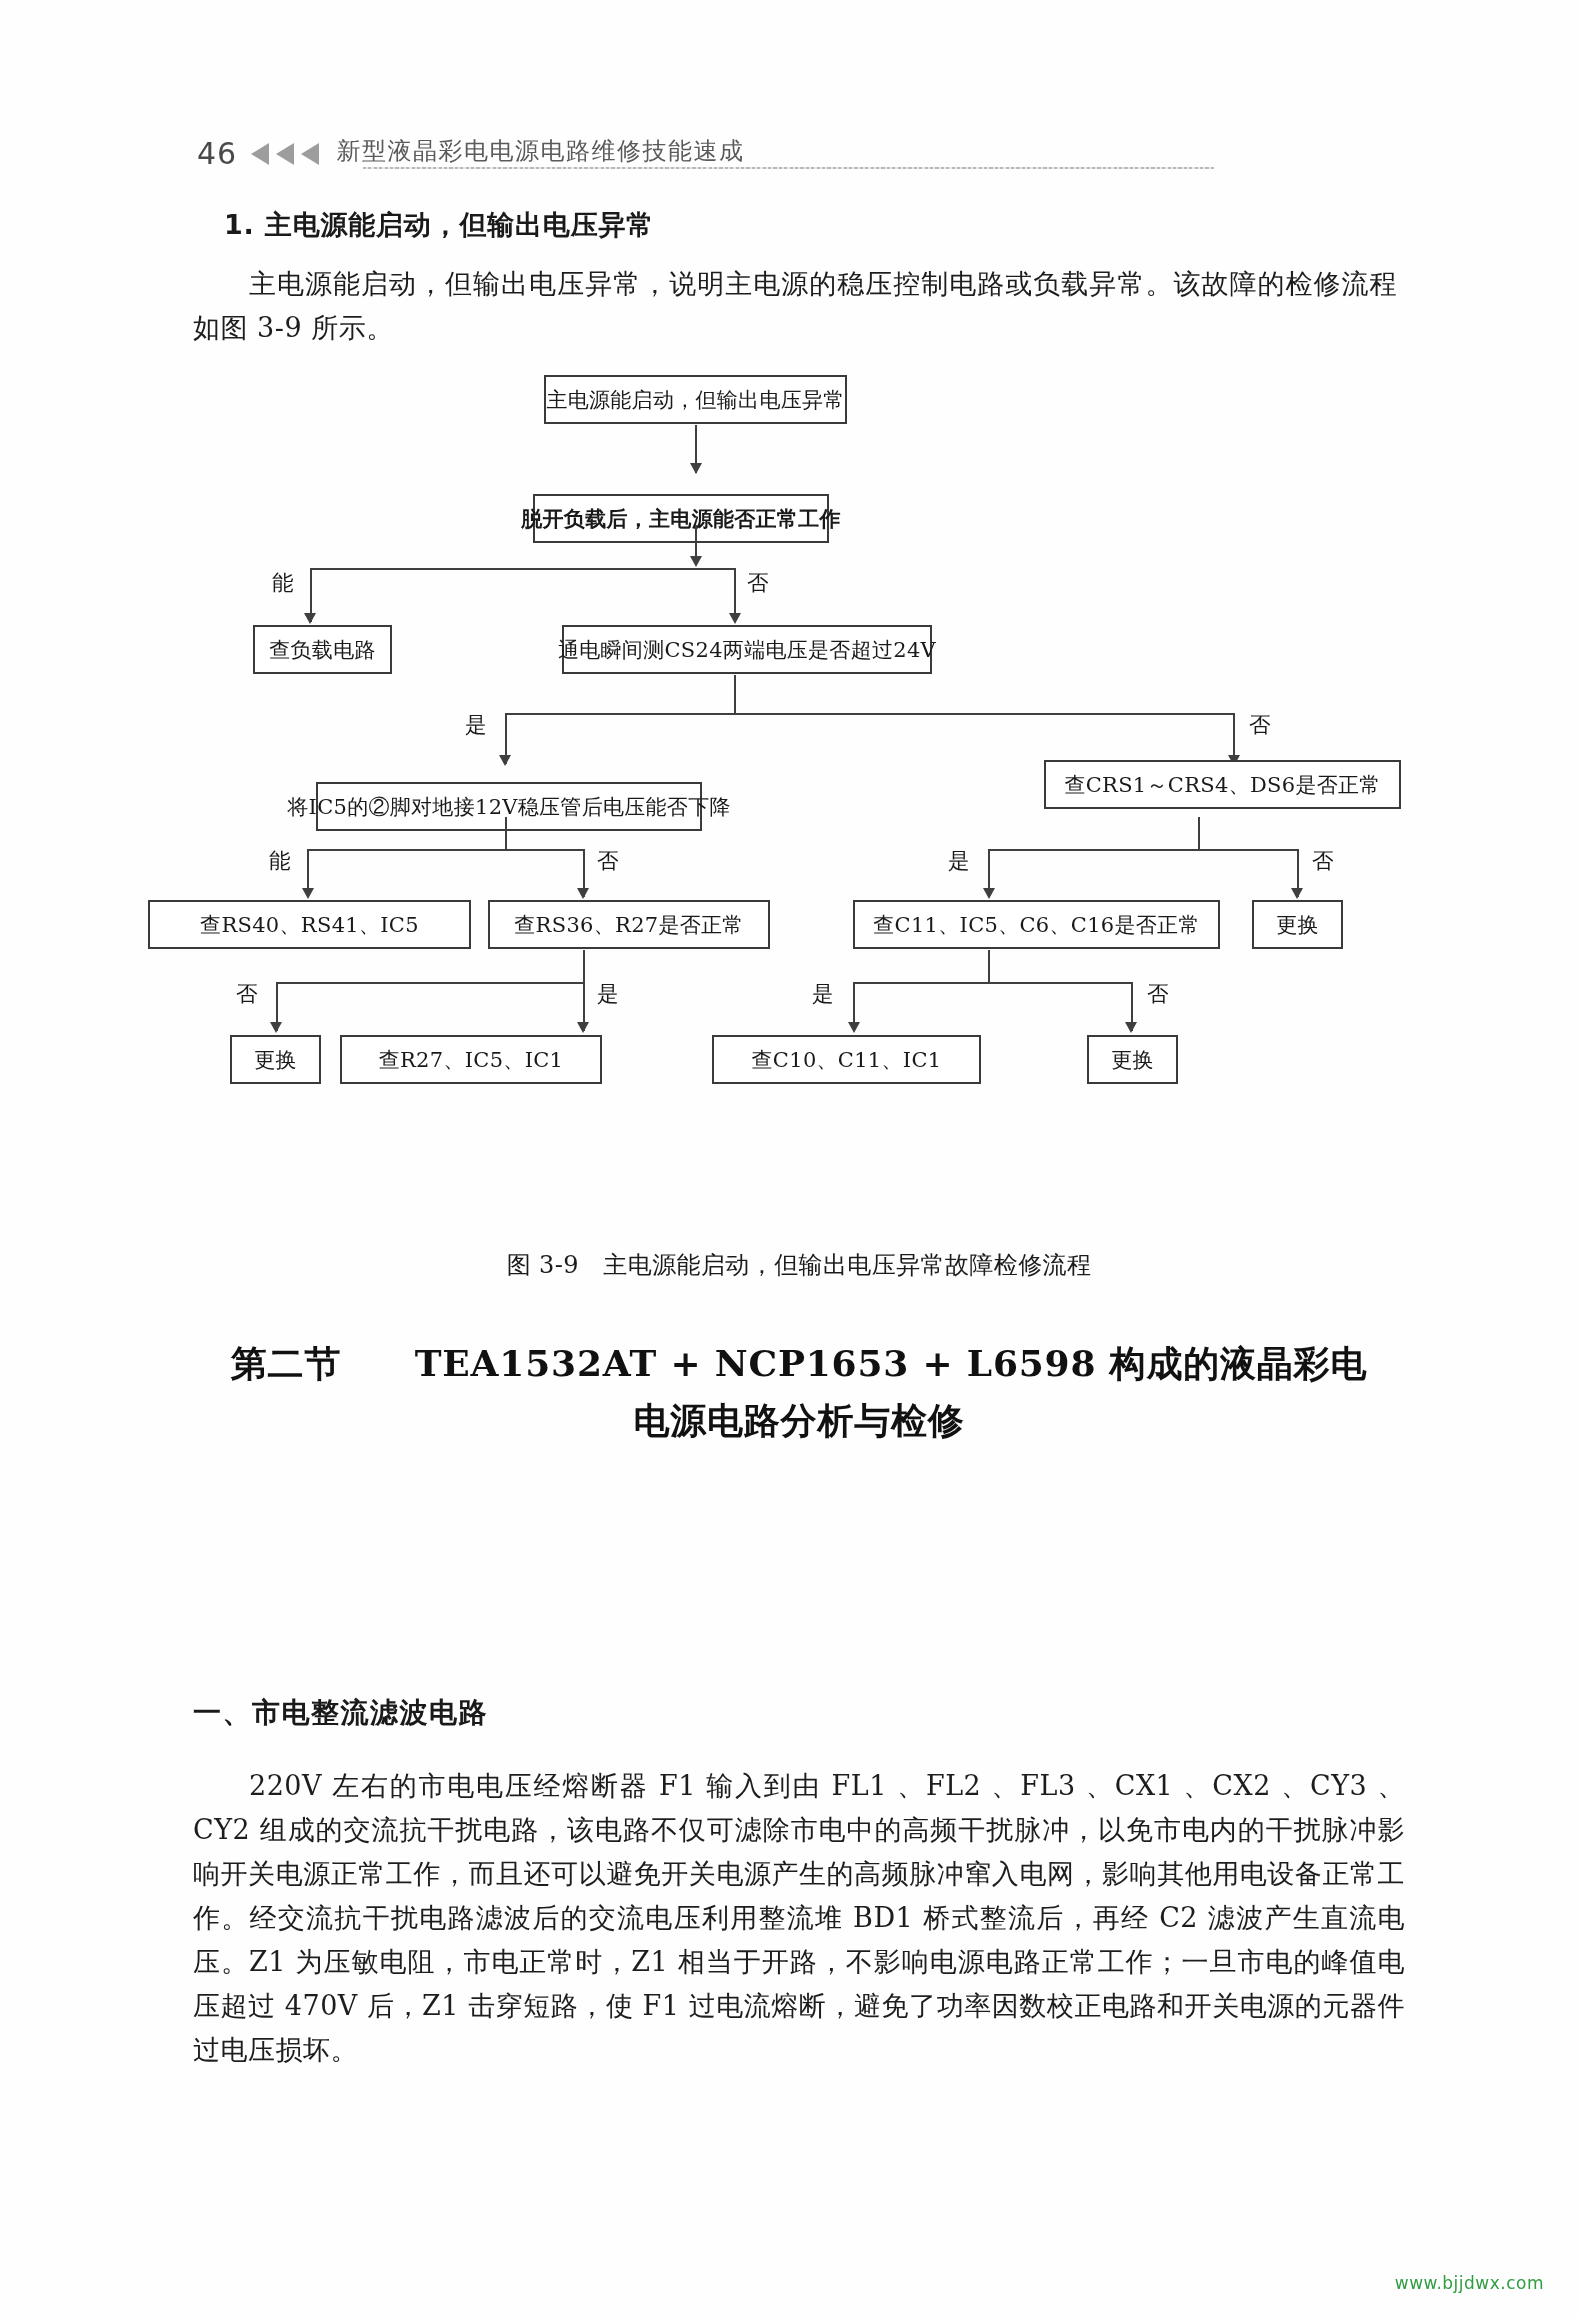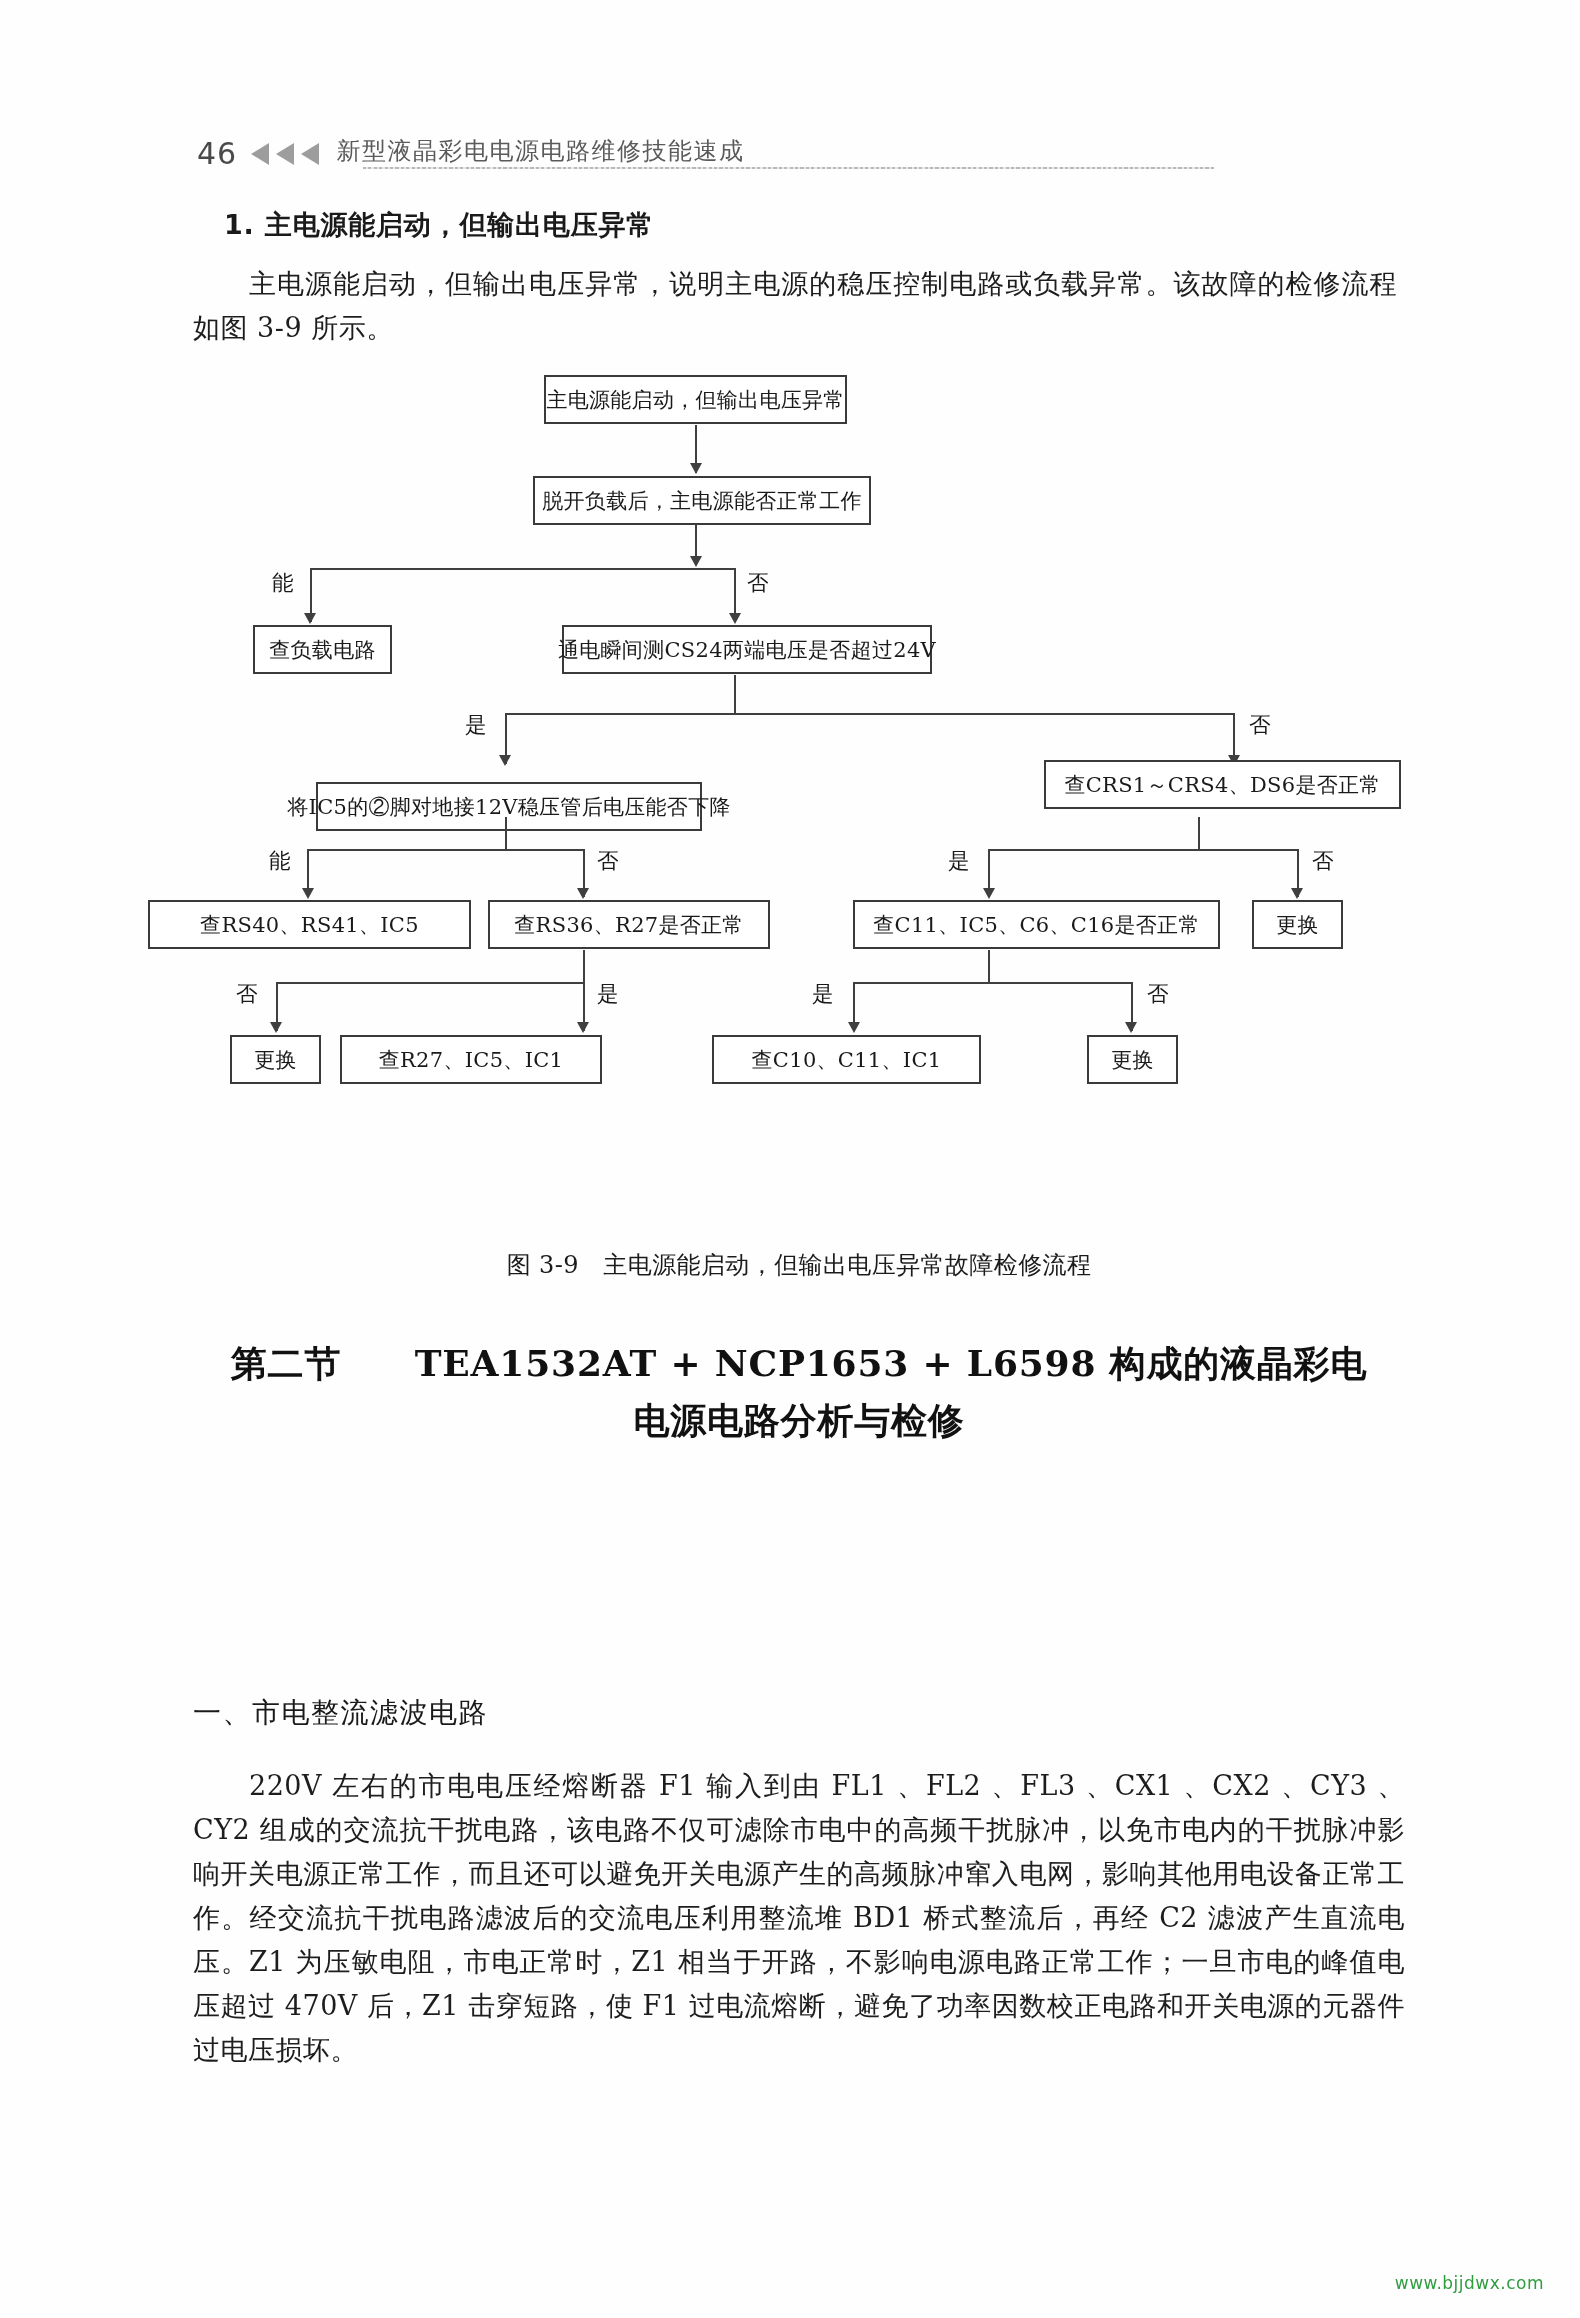--- a/index.html
+++ b/index.html
@@ -93,21 +93,21 @@
     font-family:"DejaVu Serif","Liberation Serif",serif;
     font-weight:bold;font-size:36px;letter-spacing:0.8px;color:#111;
     line-height:57px;
   }
   .sec-head .l2{display:block;}
 
   .p-1{left:193px;top:1505px;width:1212px;text-indent:56px;}
   .h4{
     position:absolute;left:193px;top:1694px;
     font-family:"DejaVu Sans","Liberation Sans",sans-serif;
-    font-weight:normal;font-size:28px;letter-spacing:1.5px;color:#1a1a1a;
+    font-weight:bold;font-size:28px;letter-spacing:1.5px;color:#1a1a1a;
   }
   .p-2{left:193px;top:1764px;width:1212px;text-indent:56px;}
 
   .watermark{
     position:absolute;right:37px;bottom:26px;
     font-family:"DejaVu Sans","Liberation Sans",sans-serif;
     font-size:17px;color:#2f9d40;letter-spacing:0.5px;
   }
 </style>
 </head>
@@ -128,21 +128,21 @@
 
   <div class="h3">1. 主电源能启动，但输出电压异常</div>
   <div class="para p-lead">主电源能启动，但输出电压异常，说明主电源的稳压控制电路或负载异常。该故障的检修流程如图 3-9 所示。</div>
 
   <div class="flow">
 
     <div class="box" style="left:351px;top:12.3px;width:303px;height:49px;">主电源能启动，但输出电压异常</div>
     <div class="ln lnv" style="left:502px;top:62px;height:48px;"></div>
     <div class="arw" style="left:497px;top:100px;"></div>
 
-    <div class="box" style="left:340px;top:113px;width:338px;height:49px;">脱开负载后，主电源能否正常工作</div>
+    <div class="box" style="left:340px;top:131px;width:296px;height:49px;font-weight:bold;">脱开负载后，主电源能否正常工作</div>
     <div class="ln lnv" style="left:502px;top:162px;height:40px;"></div>
     <div class="arw" style="left:497px;top:193px;"></div>
 
     <div class="ln lnh" style="left:117px;top:205px;width:426px;"></div>
     <div class="ln lnv" style="left:117px;top:205px;height:54px;"></div>
     <div class="arw" style="left:111px;top:250px;"></div>
     <div class="ln lnv" style="left:541px;top:205px;height:54px;"></div>
     <div class="arw" style="left:536px;top:250px;"></div>
     <div class="lbl" style="left:79px;top:205px;">能</div>
     <div class="lbl" style="left:554px;top:205px;">否</div>

